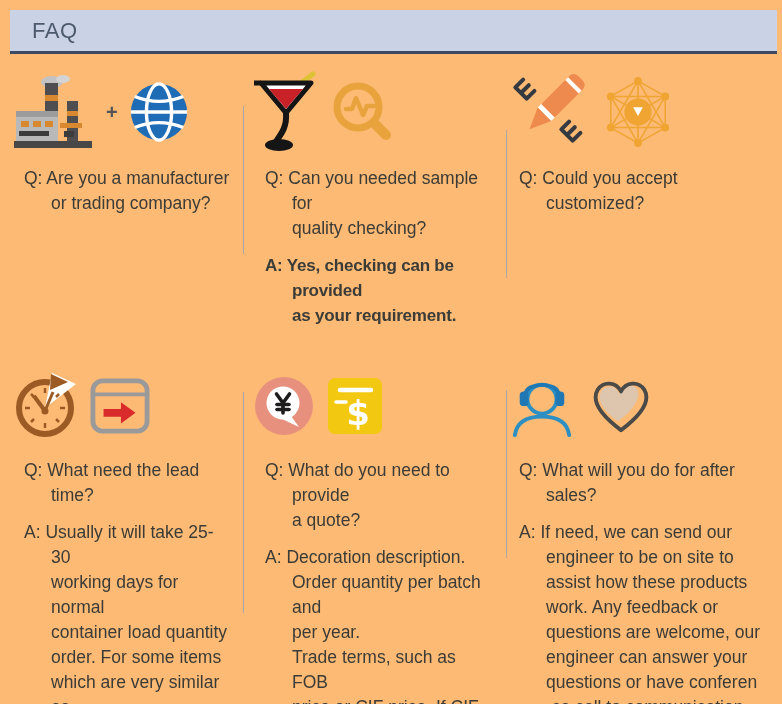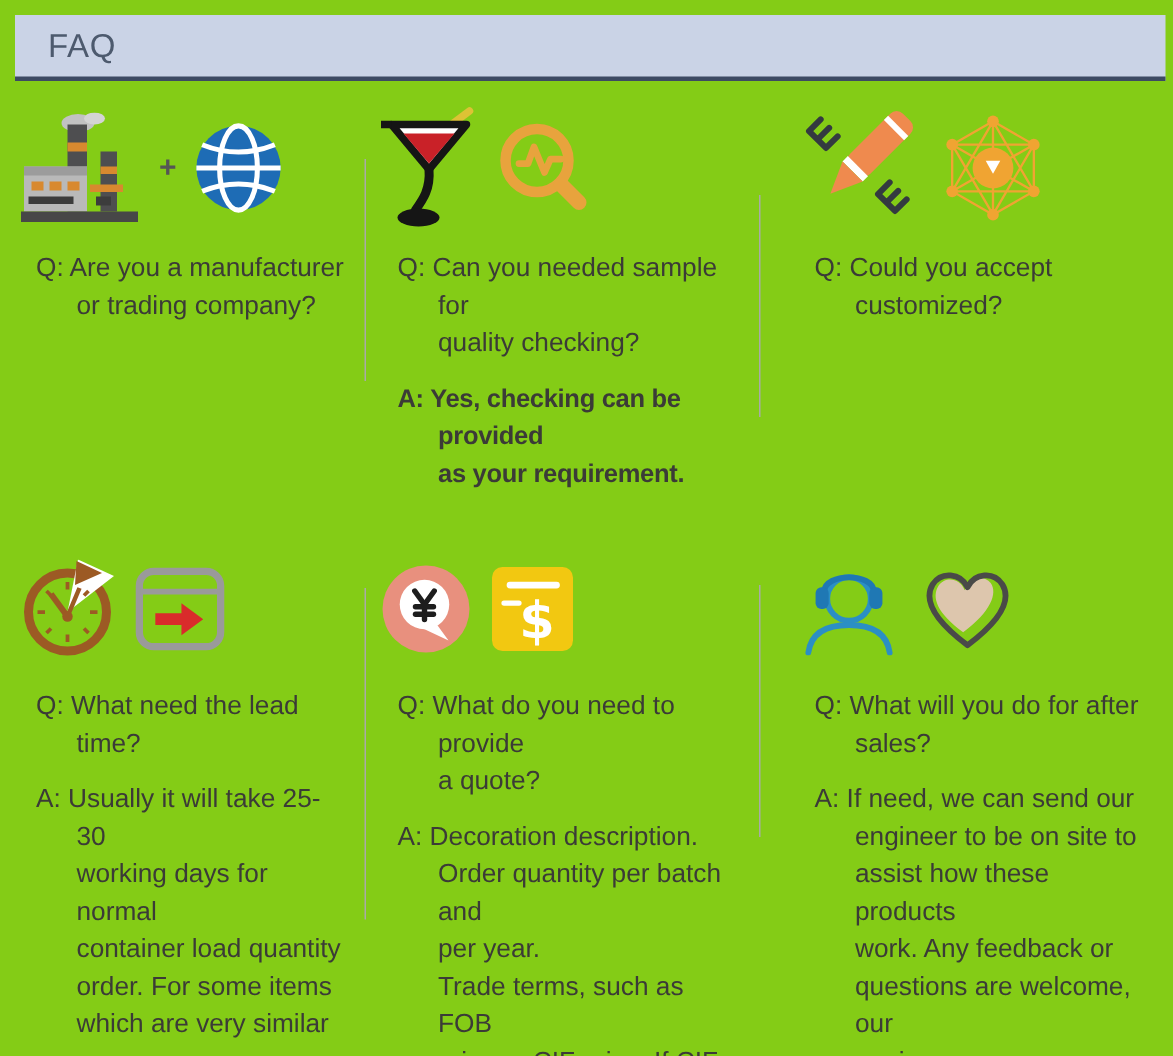--- a/index.html
+++ b/index.html
@@ -1,30 +1,30 @@
 <!DOCTYPE html>
 <html><head>
 <meta charset="utf-8">
 <style>
   html,body{margin:0;padding:0;background:#fff;}
-  .page{position:relative;width:782px;height:704px;background:#84cc16;overflow:hidden;
+  .page{position:relative;width:782px;height:704px;background:#fdba74;overflow:hidden;
         font-family:"Liberation Sans",sans-serif;color:#3b3b37;}
   
   .faq-header{position:absolute;left:10px;top:10px;width:767px;height:41px;
       background:#cad3e6;border-bottom:3px solid #3d4a63;display:flex;align-items:center;}
   .faq-title{font-size:22px;color:#4d5a6e;padding-left:22px;letter-spacing:.5px;}
   
   .content{position:absolute;left:0;top:54px;width:782px;height:650px;}
   .vline{position:absolute;width:1px;background:#a9a9a9;}
   .row{display:grid;grid-template-columns:231px 263px 276px;padding-left:12px;}
   .row1{padding-top:16px;height:290px;}
   .row2{padding-top:6px;}
   .faq-item{min-width:0;}
   .col2{padding-left:10px;}
-  .col3{padding-left:25px;}
+  .col3{padding-left:1px;}
   .icon-row{height:84px;display:flex;align-items:center;gap:12px;margin-bottom:8px;}
   .row2 .icon-row{height:80px;margin-bottom:6px;}
   .plus{font-size:20px;color:#555;font-weight:bold;margin:0 -2px;}
   .qa{margin:12px;font-size:17.5px;line-height:25px;white-space:pre-line;
       padding-left:27px;text-indent:-27px;}
   .qa.bold{font-weight:700;font-size:17px;letter-spacing:-0.2px;}
   svg{flex:0 0 auto;}
 </style>
 </head>
 <body>

